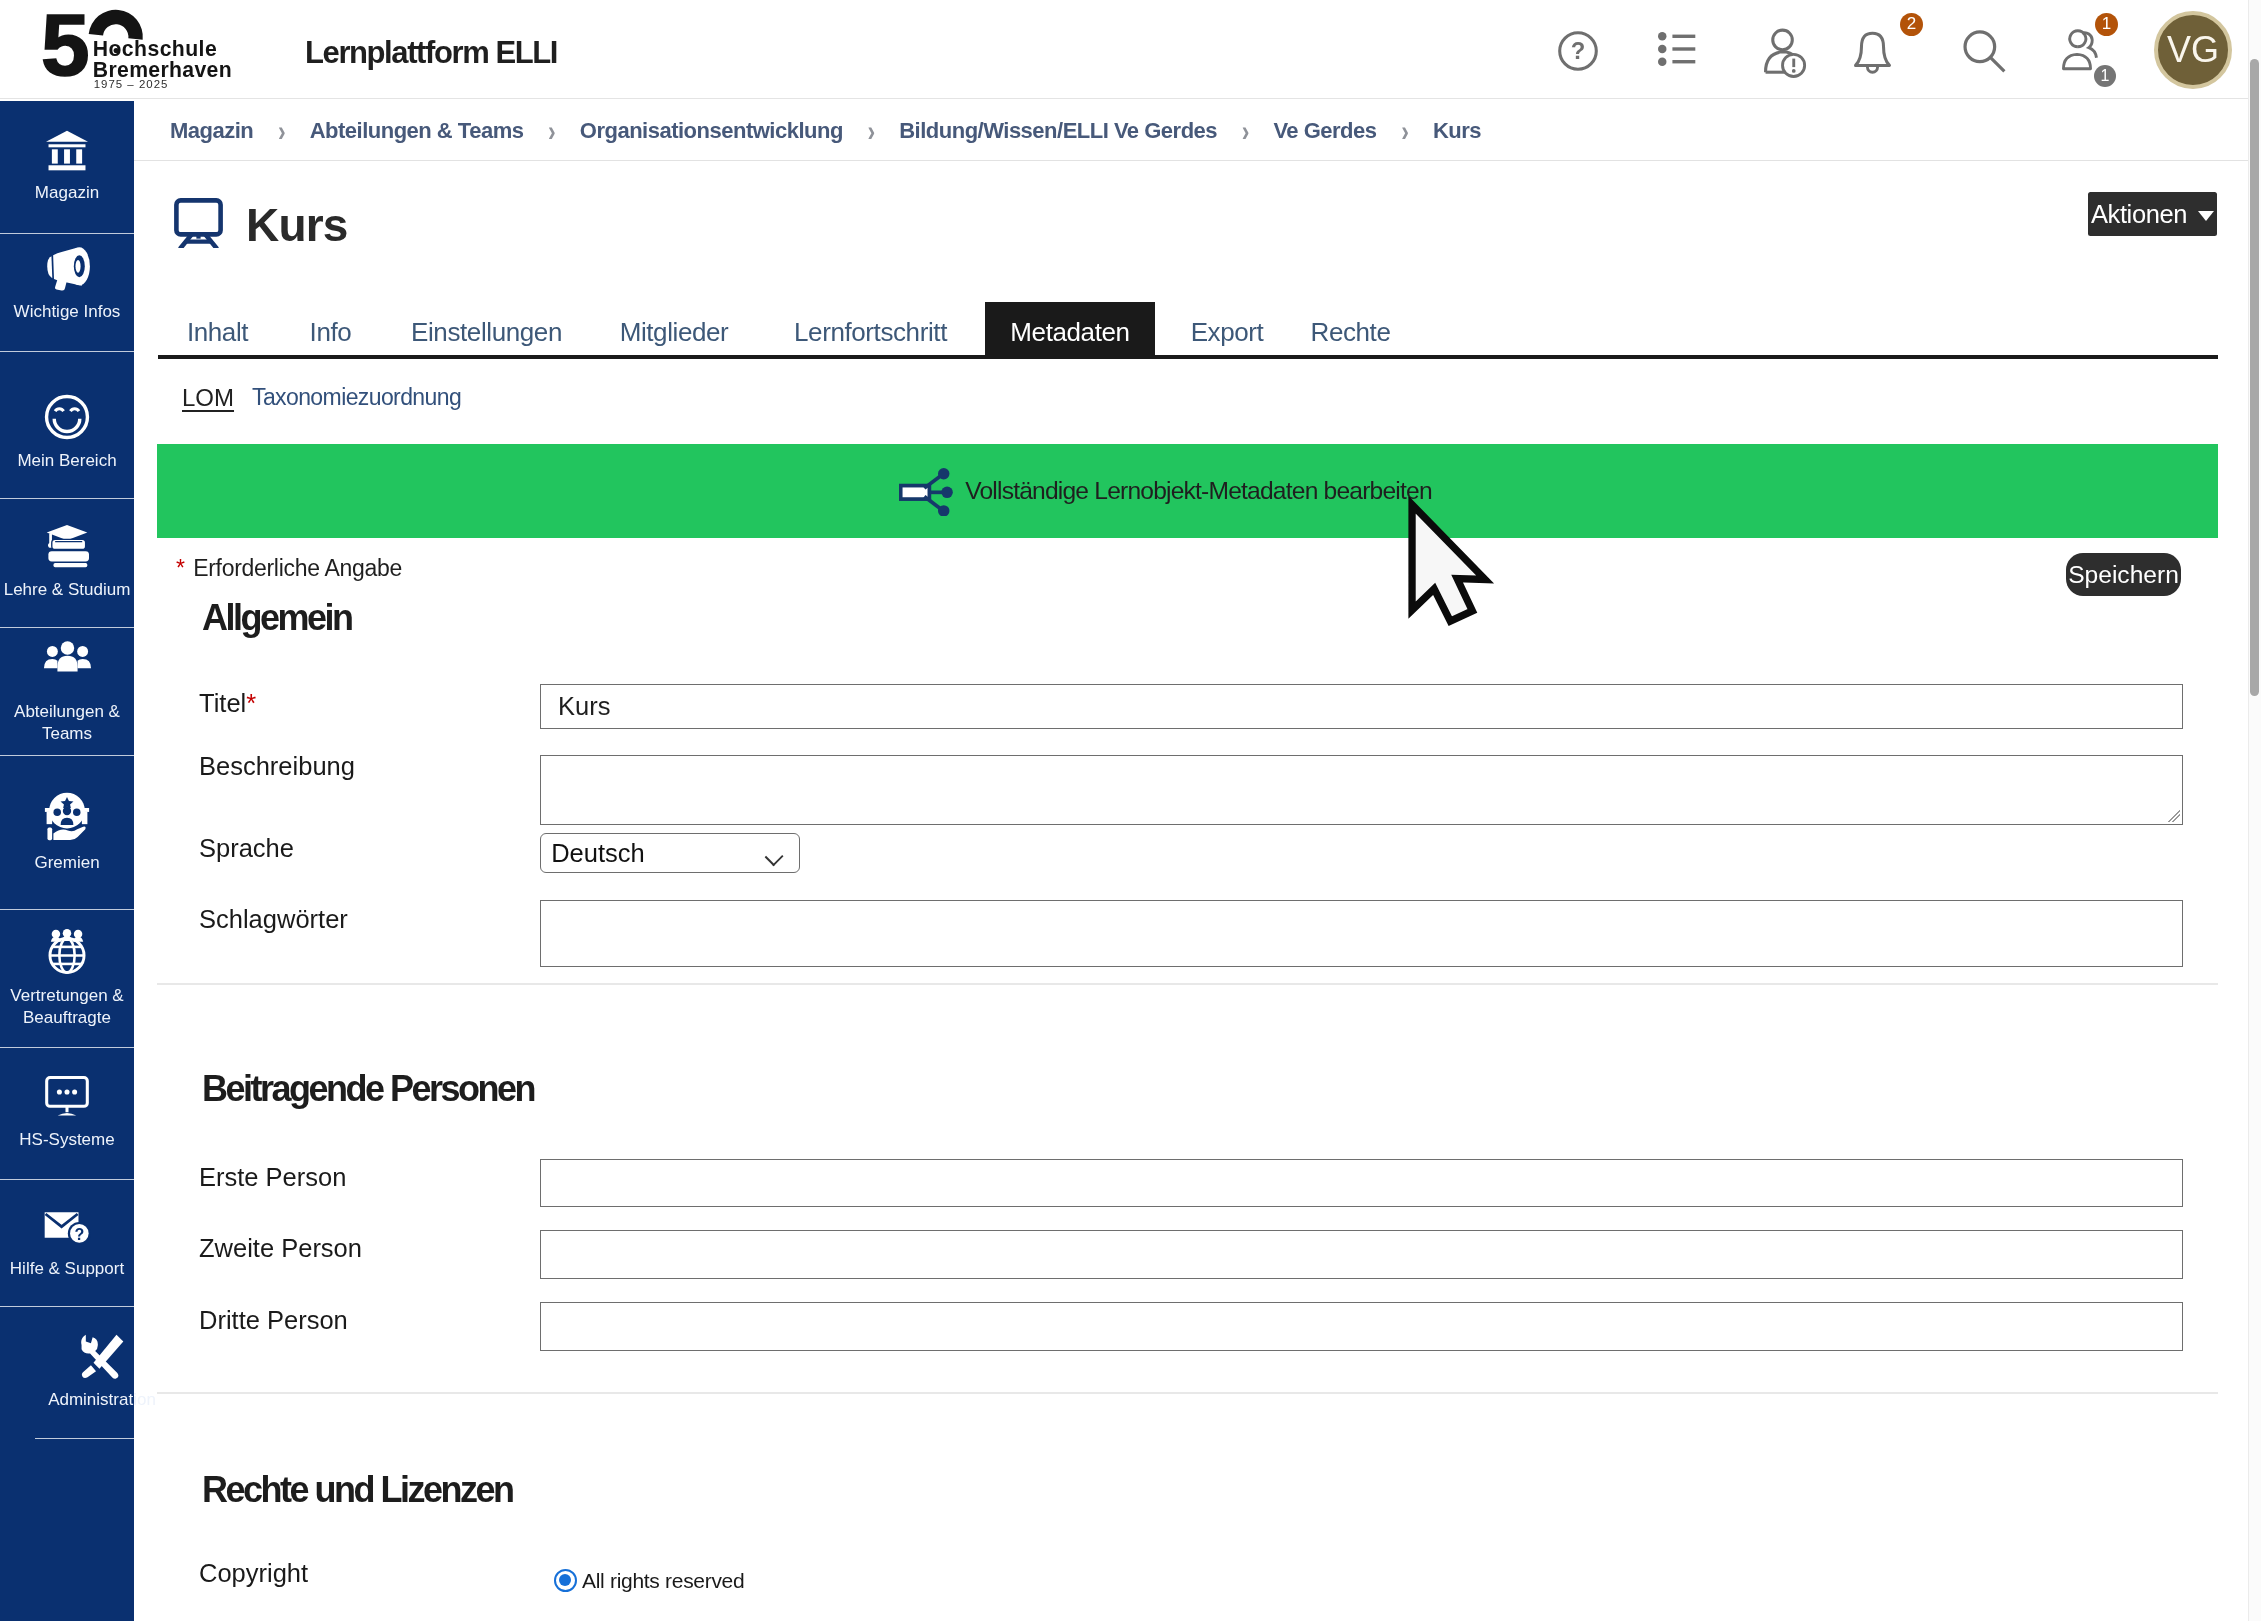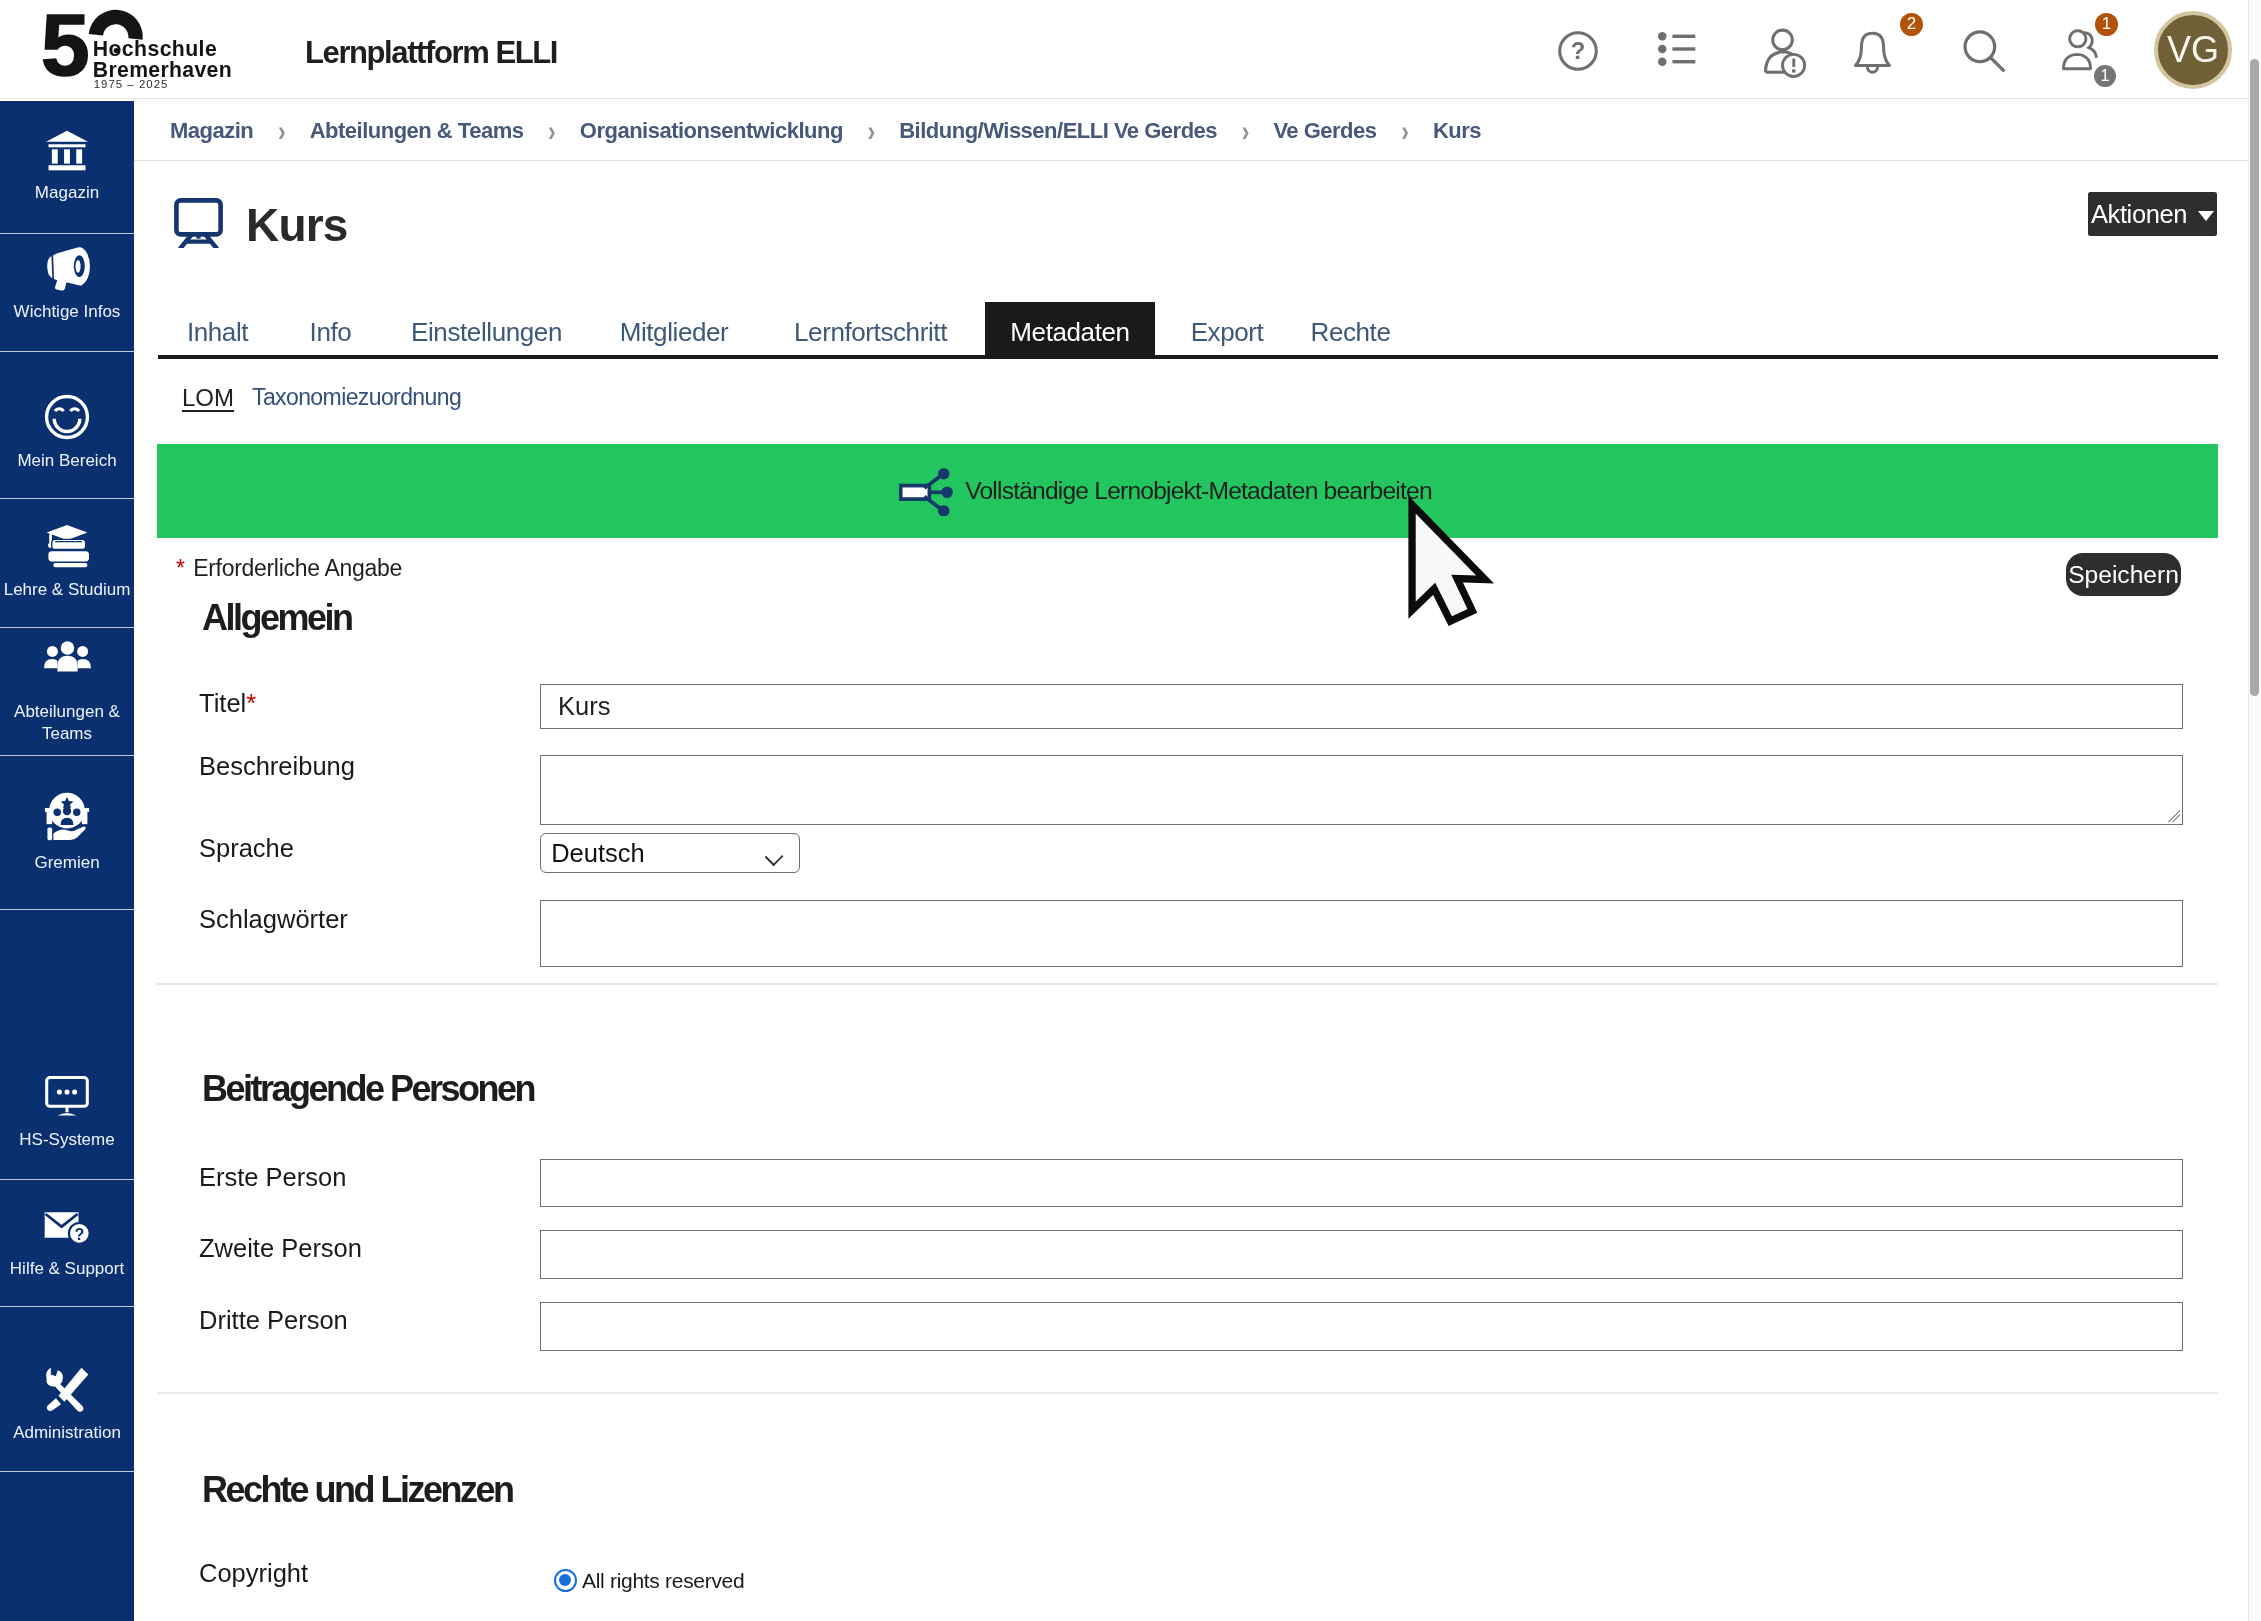--- a/index.html
+++ b/index.html
@@ -196,20 +196,36 @@
         <rect x="45.5" y="24" width="6.5" height="15" fill="#fff"></rect>
       <circle cx="16.5" cy="25" r="4.4" fill="#0a3070"></circle>
         <circle cx="28" cy="23.5" r="4.9" fill="#0a3070"></circle>
         <circle cx="39.5" cy="25" r="4.4" fill="#0a3070"></circle>
       <path d="M20.5 40 q0 -8.5 7.5 -8.5 q7.5 0 7.5 8.5 Z" fill="#0a3070"></path>
       <path d="M12 50 q9 -7 17 -3.5 q6 2.5 11 -1.5 l7 -3 q4 -1 2.5 3 l-9 9 q-4 4 -10 3.5 l-18.5 0 Z" fill="#fff"></path>
       <rect x="5" y="43" width="5.5" height="15" rx="2" fill="#fff"></rect>
     </svg>
     <div>Gremien</div>
   </div>
+  <div class="sbitem" style="top:809px; height:138px;">
+    <svg width="46" height="48" viewBox="0 0 54 56">
+      <circle cx="27" cy="32" r="20" fill="none" stroke="#fff" stroke-width="3.4"></circle>
+      <ellipse cx="27" cy="32" rx="9" ry="20" fill="none" stroke="#fff" stroke-width="3"></ellipse>
+      <line x1="7" y1="32" x2="47" y2="32" stroke="#fff" stroke-width="3"></line>
+      <line x1="10" y1="22" x2="44" y2="22" stroke="#fff" stroke-width="3"></line>
+      <line x1="10" y1="42" x2="44" y2="42" stroke="#fff" stroke-width="3"></line>
+      <circle cx="14" cy="7" r="5" fill="#fff"></circle>
+        <circle cx="27" cy="6" r="5" fill="#fff"></circle>
+        <circle cx="40" cy="7" r="5" fill="#fff"></circle>
+      <path d="M8 16 q1 -6 6 -6 q5 0 6 6 Z" fill="#fff"></path>
+        <path d="M21 15 q1 -6 6 -6 q5 0 6 6 Z" fill="#fff"></path>
+        <path d="M34 16 q1 -6 6 -6 q5 0 6 6 Z" fill="#fff"></path>
+    </svg>
+    <div>Vertretungen &amp;<br>Beauftragte</div>
+  </div>
   <div class="sbitem" style="top:946px; height:133px;">
     <svg width="46" height="44" viewBox="0 0 54 52">
       <rect x="3" y="3" width="48" height="34" rx="4" fill="none" stroke="#fff" stroke-width="3.6"></rect>
       <circle cx="18" cy="20" r="3" fill="#fff"></circle>
         <circle cx="27" cy="20" r="3" fill="#fff"></circle>
         <circle cx="36" cy="20" r="3" fill="#fff"></circle>
       <path d="M27 37 l0 7" stroke="#fff" stroke-width="3.6"></path>
       <path d="M16 48 q11 -6 22 0 Z" fill="#fff"></path>
     </svg>
     <div>HS-Systeme</div>
@@ -217,21 +233,21 @@
   <div class="sbitem" style="top:1080px; height:126px;">
     <svg width="49" height="41" viewBox="0 0 58 48" style="font-size:20px">
       <path d="M2 6 L42 6 L42 36 L2 36 Z" fill="#fff"></path>
       <path d="M3 8 L22 23 L41 8" fill="none" stroke="#0a3070" stroke-width="3.2"></path>
       <circle cx="43" cy="31" r="13.6" fill="#0a3070"></circle>
       <circle cx="43" cy="31" r="11" fill="#fff"></circle>
       <text x="43" y="39" font-size="19" font-weight="bold" fill="#0a3070" text-anchor="middle">?</text>
     </svg>
     <div>Hilfe &amp; Support</div>
   </div>
-  <div class="sbitem" style="top:1238px; height:133px;">
+  <div class="sbitem" style="top:1205px; height:133px;margin-left:35px;">
     <svg width="46" height="46" viewBox="0 0 54 54" fill="#fff">
       <path d="M3 14 Q1 6 8 2 L8 10 L14 12 L16 5 Q23 7 22 15 Q22 19 19 21 L45 47 Q48 51 44 53 Q41 55 38 51 L13 24 Q6 25 3 19 Z"></path>
       <path d="M44 2 L52 10 L24 42 L17 35 Z"></path>
       <path d="M14 38 L20 45 L10 52 Q6 54 4 51 Q2 48 6 45 Z"></path>
     </svg>
     <div>Administration</div>
   </div>
 </div>
 
 <div id="crumbbar">

